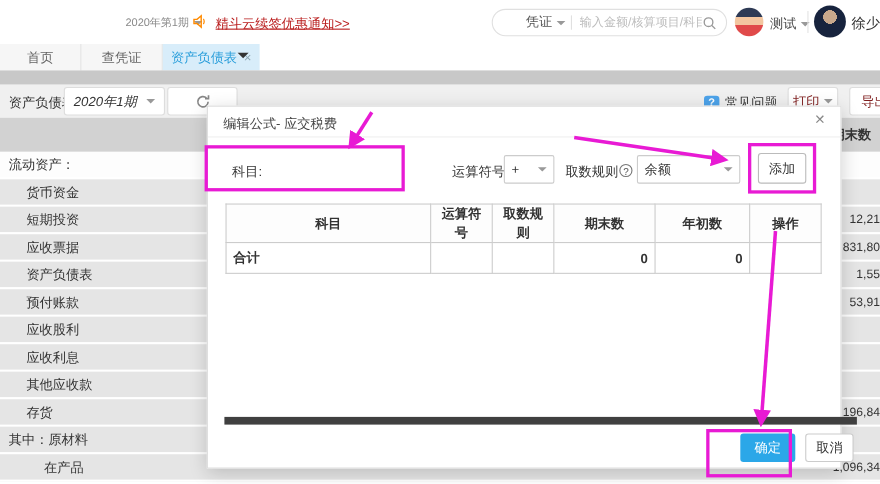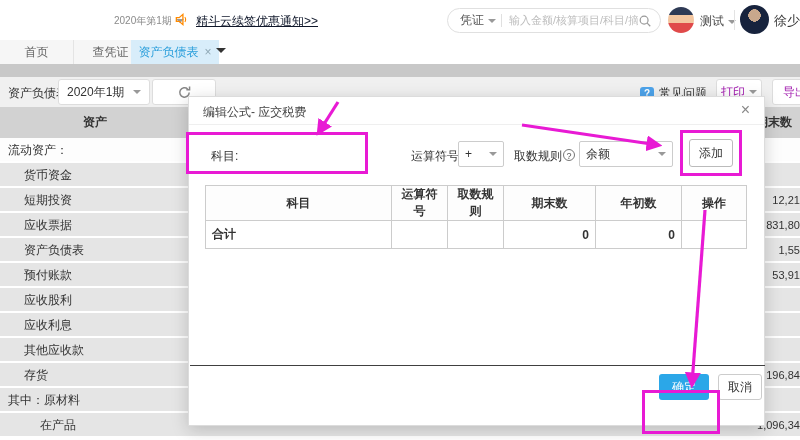--- a/index.html
+++ b/index.html
@@ -6,24 +6,24 @@
   html,body { width:800px; height:440px; }
   body { font-family:"Liberation Sans","DejaVu Sans",sans-serif; background:#fff; }
   .page { position:relative; width:800px; height:440px; overflow:hidden; background:#fff; }
 
   
   .hdr { position:absolute; left:0; top:0; width:800px; height:40px; background:#fff; }
   .app-title { position:absolute; left:8px; top:9px; font-size:16px; font-weight:bold; color:#ff8a00; }
   .hdr-period { position:absolute; left:114px; top:14px; font-size:10px; color:#8a8a8a; }
   .caret { display:inline-block; width:0; height:0; border:4px solid transparent; border-top-color:#999; vertical-align:middle; margin-left:4px; position:relative; top:2px; }
   .spk { position:absolute; left:174px; top:12px; width:15px; height:15px; }
-  .notice { position:absolute; left:196px; top:13px; font-size:12px; color:#0f172a; text-decoration:underline; cursor:pointer; white-space:nowrap; }
+  .notice { position:absolute; left:196px; top:13px; font-size:12px; color:#b91c1c; text-decoration:underline; cursor:pointer; white-space:nowrap; }
 
   .search-pill { position:absolute; left:447px; top:8px; width:214px; height:25px; border:1px solid #e0e0e0; border-radius:13px; background:#fff; display:flex; align-items:center; padding:0 8px 0 12px; }
-  .search-cat { font-size:12px; color:#555; white-space:nowrap; }
+  .search-cat { font-size:12px; color:#555; white-space:nowrap;margin-left:18px; }
   .search-div { width:1px; height:13px; background:#e0e0e0; margin:0 7px 0 5px; }
   .search-ph { font-size:11px; color:#bdbdbd; white-space:nowrap; flex:1; overflow:hidden; }
   .mag { width:14px; height:14px; flex:none; }
 
   .ava1 { position:absolute; left:668px; top:7px; width:26px; height:26px; border-radius:50%;
           background:linear-gradient(180deg,#2e3a55 0 32%,#f3c6a0 32% 60%,#e04a4a 60%); }
   .uname1 { position:absolute; left:700px; top:13px; font-size:12px; color:#444; }
   .hdr-div { position:absolute; left:734px; top:10px; width:1px; height:20px; background:#e3e3e3; }
   .ava2 { position:absolute; left:740px; top:5px; width:29px; height:29px; border-radius:50%;
           background:radial-gradient(circle at 50% 36%, #c8a88c 0 26%, #17233d 27%); }
@@ -33,24 +33,24 @@
   .tabs { position:absolute; left:0; top:40px; width:800px; height:24px; background:#fff; }
   .tab { position:absolute; top:0; height:24px; line-height:24px; text-align:center; font-size:12px; color:#666; background:#f6f6f6; border-right:1px solid #e4e4e4; cursor:pointer; }
   .tab.active { background:#d8edfa; color:#2b9fdb; border-right:none; }
   .tab .x { color:#8fa8b5; font-size:12px; margin-left:6px; cursor:pointer; }
   .tab-caret { position:absolute; left:216px; top:8px; width:0; height:0; border:5px solid transparent; border-top-color:#333; cursor:pointer; }
   .gray-band { position:absolute; left:0; top:64px; width:800px; height:13px; background:#c8c8c8; }
 
   
   .tbar { position:absolute; left:0; top:77px; width:800px; height:30px; background:#f0f0f0; }
   .tbar-title { position:absolute; left:8px; top:8px; font-size:12px; color:#333; }
-  .sel { position:absolute; background:#fff; border:1px solid #ddd; border-radius:3px; font-size:12px; color:#333; display:flex; align-items:center; padding:0 8px; cursor:pointer; }
+  .sel { position:absolute; background:#fff; border:1px solid #ddd; border-radius:3px; font-size:12px; color:#333; display:flex; align-items:center; padding:0 8px; cursor:pointer;font-style:italic; }
   .sel .caret { margin-left:auto; }
   .tb-period { left:58px; top:2px; width:92px; height:26px; }
-  .tb-btn { position:absolute; background:#fff; border:1px solid #ddd; border-radius:3px; font-size:12px; color:#a21caf; display:flex; align-items:center; justify-content:center; cursor:pointer; }
+  .tb-btn { position:absolute; background:#fff; border:1px solid #ddd; border-radius:3px; font-size:12px; color:#7f1d1d; display:flex; align-items:center; justify-content:center; cursor:pointer; }
   .tb-refresh { left:152px; top:2px; width:64px; height:26px; }
   .tb-link { position:absolute; top:8px; font-size:12px; color:#333; cursor:pointer; display:flex; align-items:center; gap:5px; }
   .cam { width:16px; height:12px; }
   .faq-ic { display:inline-block; width:14px; height:14px; border-radius:3px; background:#4da3ea; color:#fff; font-size:10px; font-weight:bold; text-align:center; line-height:14px; }
   .tb-print { left:716px; top:2px; width:46px; height:26px; }
   .tb-export { left:772px; top:2px; width:46px; height:26px; }
 
   
   .sheet { position:absolute; left:0; top:107px; width:800px; height:333px; background:#fff; }
   .sheet-head { position:absolute; left:0; top:0; width:800px; height:31px; background:#d2d2d2; }
@@ -71,21 +71,21 @@
   .m-input { position:absolute; left:50px; top:43px; width:154px; height:28px; border:1px solid #ccc; border-radius:2px; font-size:12px; color:#333; padding:0 8px; font-family:inherit; }
   .m-sel { position:absolute; top:44px; height:26px; background:#fff; border:1px solid #ccc; border-radius:2px; font-size:12px; color:#333; display:flex; align-items:center; padding:0 6px; cursor:pointer; }
   .helpc { display:inline-block; width:12px; height:12px; border:1px solid #777; border-radius:50%; font-size:9px; line-height:12px; text-align:center; color:#555; margin:0 1px; position:relative; top:-1px; }
   .m-add { position:absolute; left:500px; top:42px; width:44px; height:28px; background:#fff; border:1px solid #bbb; border-radius:3px; font-size:12px; color:#333; cursor:pointer; font-family:inherit; }
 
   .m-table { position:absolute; left:16px; top:88px; width:541px; border-collapse:collapse; table-layout:fixed; }
   .m-table th, .m-table td { border:1px solid #ccc; font-size:12px; color:#333; height:26px; padding:0 6px; }
   .m-table th { font-weight:bold; text-align:center; background:#fdfdfd; }
   .m-table td { height:28px; }
   .ta-r { text-align:right; }
-  .m-foot { position:absolute; left:1px; bottom:0; width:100%; height:60px; border-top:1px solid #404040; }
+  .m-foot { position:absolute; left:15px; bottom:0; width:100%; height:46px; border-top:7px solid #404040; }
   .m-ok { position:absolute; left:469px; top:8px; width:50px; height:26px; background:#2ba7e8; color:#fff; border:none; border-radius:3px; font-size:12px; cursor:pointer; font-family:inherit; }
   .m-cancel { position:absolute; left:528px; top:8px; width:44px; height:26px; background:#fff; color:#333; border:1px solid #ccc; border-radius:3px; font-size:12px; cursor:pointer; font-family:inherit; }
 
   
   .ann { position:absolute; border:3px solid #e81ad4; z-index:20; pointer-events:none; }
   .ann-r1 { left:186px; top:132px; width:182px; height:42px; }
   .ann-r2 { left:680px; top:130px; width:62px; height:46px; }
   .ann-r3 { left:642px; top:390px; width:78px; height:44px; }
   .ann-svg { position:absolute; left:0; top:0; width:800px; height:440px; z-index:21; pointer-events:none; }
 </style>
@@ -116,21 +116,21 @@
     <div class="ava1"></div>
     <div class="uname1"><span>测试</span><span class="caret"></span></div>
     <div class="hdr-div"></div>
     <div class="ava2"></div>
     <div class="uname2">徐少春个</div>
   </div>
 
   <div class="tabs">
     <div class="tab" style="left:74px;width:74px;">查凭证</div>
     <div class="tab" style="left:0;width:74px;">首页</div>
-    <div class="tab active" style="left:131px;width:88px;"><span>资产负债表</span><span class="x">×</span></div>
+    <div class="tab active" style="left:148px;width:88px;"><span>资产负债表</span><span class="x">×</span></div>
     <div class="tab-caret"></div>
   </div>
   <div class="gray-band"></div>
 
   <div class="tbar">
     <div class="tbar-title">资产负债表</div>
     <div class="sel tb-period">
         <span>2020年1期</span>
         <span class="caret"></span>
       </div>
@@ -148,21 +148,20 @@
         <span>打印</span>
         <span class="caret"></span>
       </div>
     <div class="tb-btn tb-export">
         <span>导出</span>
       </div>
   </div>
 
   <div class="sheet">
     <div class="sheet-head">
-      <span class="col-assets">资产</span>
       <span class="col-amt">期末数</span>
     </div>
     <div class="srow white" style="top:31px;">
         <span class="lbl ind0">流动资产：</span>
         <span class="amt"></span>
       </div>
     <div class="srow" style="top:56px;">
         <span class="lbl ind1">货币资金</span>
         <span class="amt"></span>
       </div>

